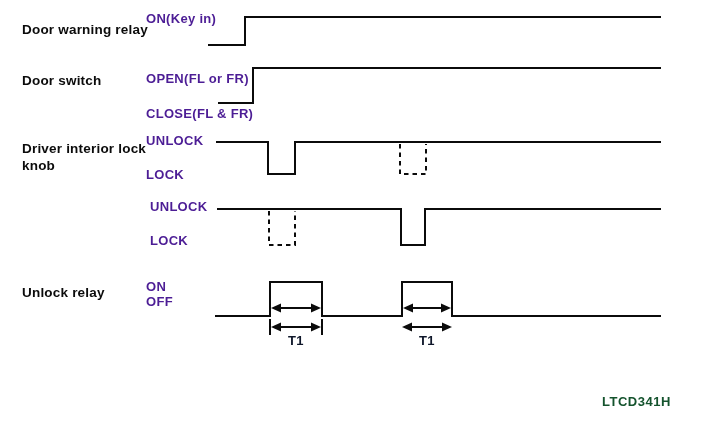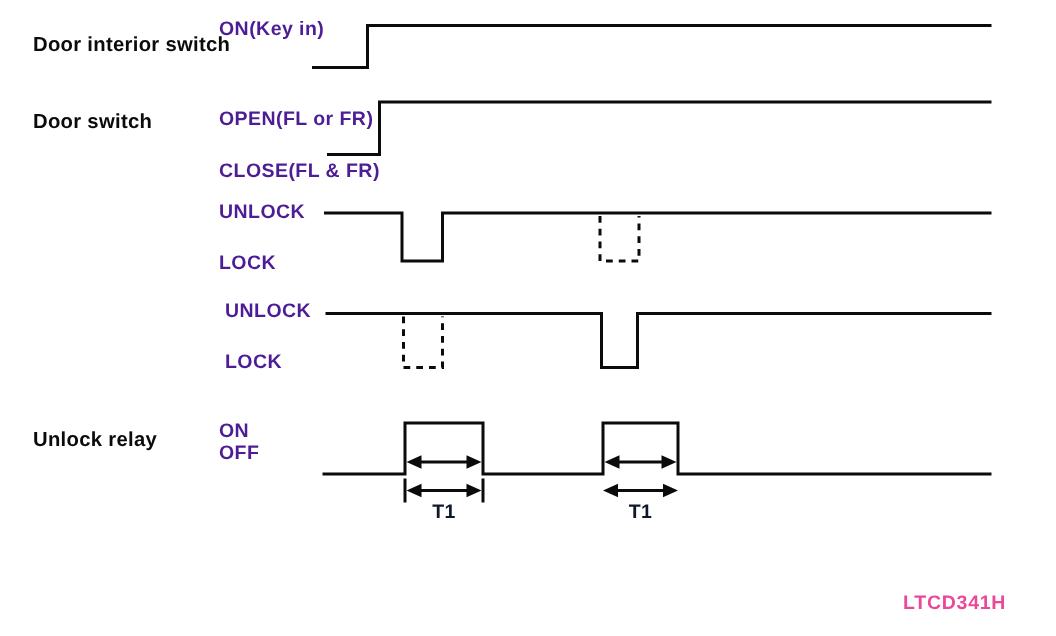--- a/index.html
+++ b/index.html
@@ -22,36 +22,37 @@
     letter-spacing:0.3px;color:#4c1d95;
   }
   .anno{
     position:absolute;
     font-size:13px;font-weight:bold;color:#0f172a;
     letter-spacing:0.3px;white-space:nowrap;
   }
   .t1{ text-align:center; }
   .figcode{
     position:absolute;left:602px;top:394px;
-    font-size:13px;font-weight:bold;letter-spacing:0.5px;color:#ec4899;
+    font-size:13px;font-weight:bold;letter-spacing:0.5px;color:#14532d;
   }
   svg{position:absolute;left:0;top:0;pointer-events:none;}
   .wave{stroke:#0b0b0b;stroke-width:2;fill:none;}
   .wave-dashed{stroke:#0b0b0b;stroke-width:2;fill:none;stroke-dasharray:4.5 4;}
   .arrowline{stroke:#0b0b0b;stroke-width:2;fill:none;}
   .arrowhead{fill:#0b0b0b;stroke:none;}
   .tick{stroke:#0b0b0b;stroke-width:2;fill:none;}
 </style>
 </head>
 <body>
 
 <div id="stage">
 
-  <div class="rowlabel" style="top:21px">Door interior switch</div>
+  <div class="rowlabel" style="top:21px">Door warning relay</div>
   <div class="rowlabel" style="top:72px">Door switch</div>
+  <div class="rowlabel" style="top:140px">Driver interior lock knob</div>
   <div class="rowlabel" style="top:284px">Unlock relay</div>
 
   <div class="state" style="top:12px">ON(Key in)</div>
   <div class="state" style="top:72px">OPEN(FL or FR)</div>
   <div class="state" style="top:107px">CLOSE(FL &amp; FR)</div>
   <div class="state" style="top:134px">UNLOCK</div>
   <div class="state" style="top:168px">LOCK</div>
   <div class="state" style="top:200px;left:150px">UNLOCK</div>
   <div class="state" style="top:234px;left:150px">LOCK</div>
   <div class="state" style="top:280px">ON</div>

